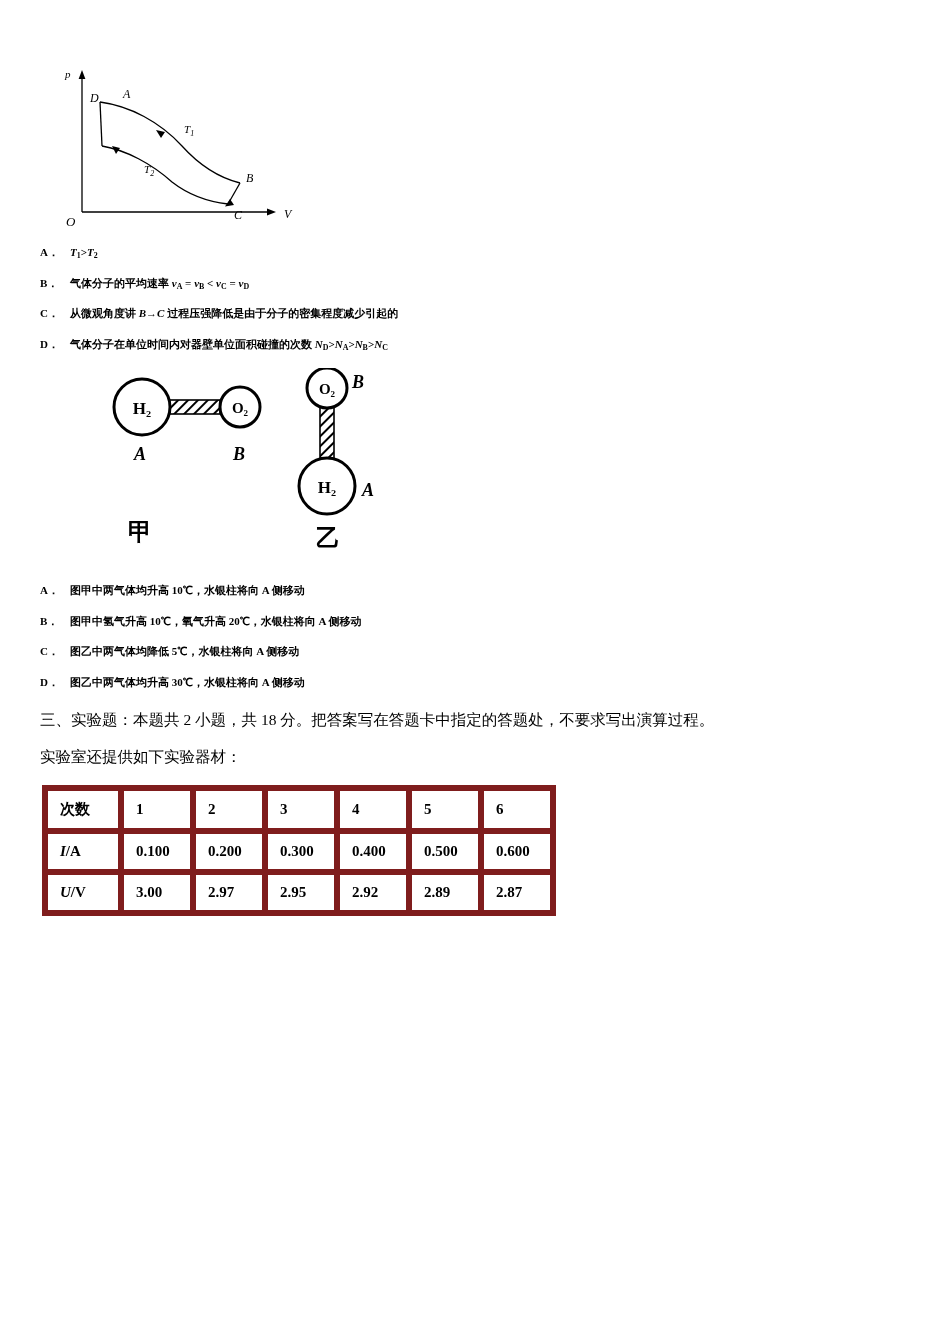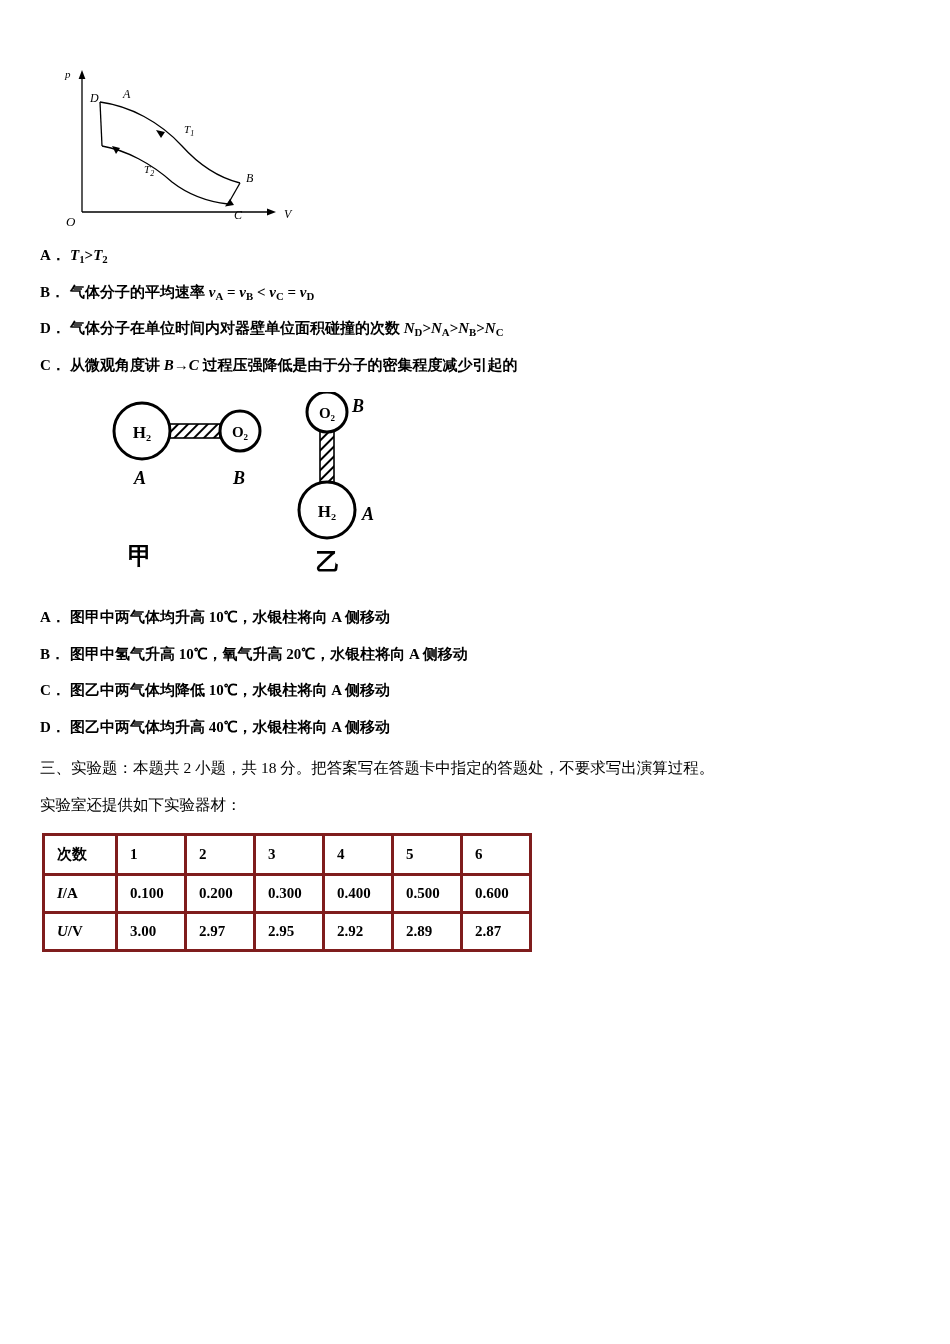--- a/index.html
+++ b/index.html
@@ -33,21 +33,21 @@
   .pv-figure {
     position: relative;
     width: 260px;
     height: 170px;
     margin-left: 20px;
     margin-bottom: 10px;
   }
 
   
   .opt {
-    font-size: 15px;
+    font-size: 11px;
     font-weight: bold;
     margin: 14px 0;
     line-height: 1.5;
     font-family: "Liberation Serif", serif;
   }
   .opt .lbl {
     display: inline-block;
     min-width: 30px;
   }
   .opt .txt {
@@ -83,21 +83,21 @@
   }
 
   
   table.data {
     border-collapse: collapse;
     margin-top: 12px;
     margin-left: 2px;
     font-size: 15px;
   }
   table.data td, table.data th {
-    border: 3px solid #7f1d1d;
+    border: 6px solid #7f1d1d;
     padding: 9px 12px;
     text-align: left;
     font-weight: bold;
     font-family: "Liberation Serif", serif;
     white-space: nowrap;
   }
   table.data td.hcell { min-width: 42px; }
   table.data td.rowhdr { min-width: 46px; }
 </style>
 </head>
@@ -140,24 +140,24 @@
       </svg>
     </div>
 
     <div class="opt">
       <span class="lbl">A．</span><span class="txt"><i class="sym">T</i><sub>1</sub>&gt;<i class="sym">T</i><sub>2</sub></span>
     </div>
     <div class="opt">
       <span class="lbl">B．</span><span class="txt">气体分子的平均速率 <i class="sym">v</i><sub>A</sub> = <i class="sym">v</i><sub>B</sub> &lt; <i class="sym">v</i><sub>C</sub> = <i class="sym">v</i><sub>D</sub></span>
     </div>
     <div class="opt">
+      <span class="lbl">C．</span><span class="txt">从微观角度讲 <i class="sym">B</i>→<i class="sym">C</i> 过程压强降低是由于分子的密集程度减少引起的</span>
+    </div>
+    <div class="opt">
       <span class="lbl">D．</span><span class="txt">气体分子在单位时间内对器壁单位面积碰撞的次数 <i class="sym">N</i><sub>D</sub>&gt;<i class="sym">N</i><sub>A</sub>&gt;<i class="sym">N</i><sub>B</sub>&gt;<i class="sym">N</i><sub>C</sub></span>
-    </div>
-    <div class="opt">
-      <span class="lbl">C．</span><span class="txt">从微观角度讲 <i class="sym">B</i>→<i class="sym">C</i> 过程压强降低是由于分子的密集程度减少引起的</span>
     </div>
 
 
     <div class="bulbs">
       <svg width="420" height="200" viewBox="0 0 420 200">
 
         <defs>
           <pattern id="hatch" width="7" height="7" patternTransform="rotate(45)" patternUnits="userSpaceOnUse">
             <rect width="7" height="7" fill="#fff"></rect>
             <line x1="0" y1="0" x2="0" y2="7" stroke="#000" stroke-width="4"></line>
@@ -193,24 +193,24 @@
       </svg>
     </div>
 
     <div class="opt">
       <span class="lbl">A．</span><span class="txt">图甲中两气体均升高 10℃，水银柱将向 A 侧移动</span>
     </div>
     <div class="opt">
       <span class="lbl">B．</span><span class="txt">图甲中氢气升高 10℃，氧气升高 20℃，水银柱将向 A 侧移动</span>
     </div>
     <div class="opt">
-      <span class="lbl">C．</span><span class="txt">图乙中两气体均降低 10℃，水银柱将向 A 侧移动</span>
-    </div>
-    <div class="opt">
-      <span class="lbl">D．</span><span class="txt">图乙中两气体均升高 40℃，水银柱将向 A 侧移动</span>
+      <span class="lbl">C．</span><span class="txt">图乙中两气体均降低 5℃，水银柱将向 A 侧移动</span>
+    </div>
+    <div class="opt">
+      <span class="lbl">D．</span><span class="txt">图乙中两气体均升高 30℃，水银柱将向 A 侧移动</span>
     </div>
 
     <div class="sectpara">三、实验题：本题共 2 小题，共 18 分。把答案写在答题卡中指定的答题处，不要求写出演算过程。</div>
     <div class="qpara2">实验室还提供如下实验器材：</div>
 
     <table class="data">
       <tbody>
         <tr>
           <td class="rowhdr">次数</td>
           <td class="hcell">1</td>

